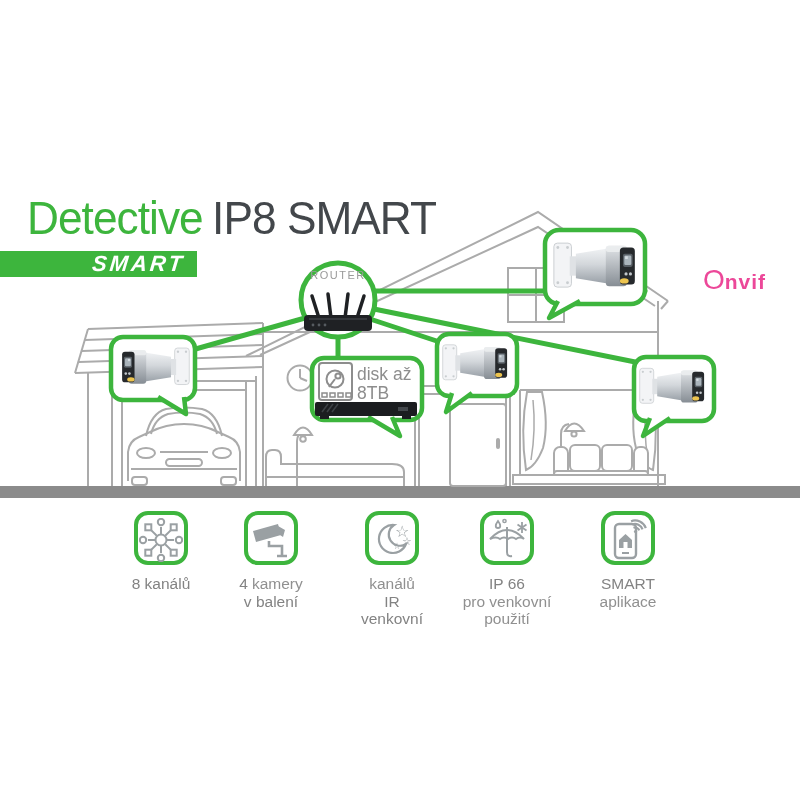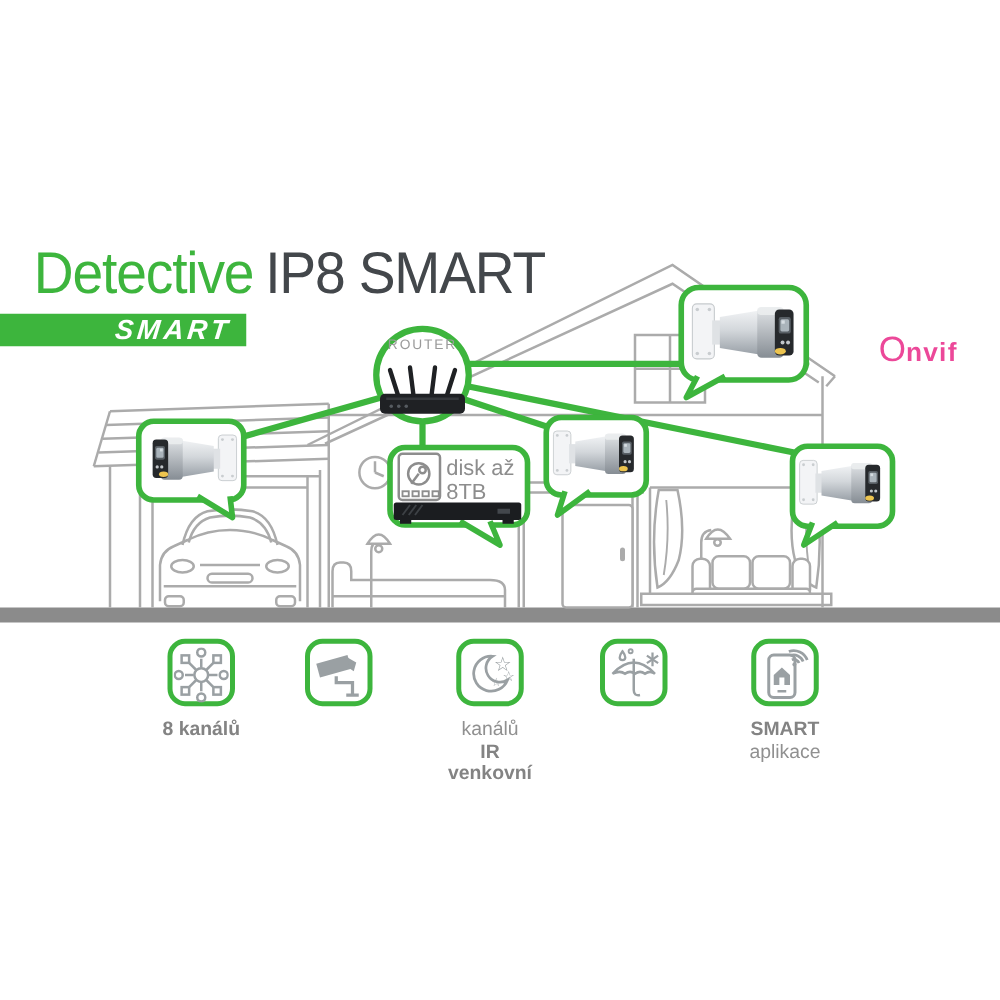--- a/index.html
+++ b/index.html
@@ -22,21 +22,21 @@
          letter-spacing:1px;margin-top:1px;}
   #onvif{left:691px;top:264px;color:#ec4899;white-space:nowrap;margin-left:12px;}
   #onvif .o{font-size:28px;font-weight:500;}
   #onvif .rest{font-size:21px;font-weight:600;letter-spacing:1px;}
   
   .fbox{position:absolute;top:511px;width:54px;height:54px;border:4px solid #3db53d;
         border-radius:14px;box-sizing:border-box;background:#fff;}
   .fbox svg{display:block;margin:3px auto 0;}
   .flabel{position:absolute;top:575px;width:130px;text-align:center;font-size:15.5px;
         line-height:17.5px;color:#909090;}
-  .flabel .b{font-weight:bold;color:#838383;}
+  .flabel .b{font-weight:normal;color:#838383;}
   .flabel .b.sp{margin-right:4px;}
   #svgmain{left:0;top:0;}
 </style>
 </head>
 <body>
 
 <div id="stage">
 
   <svg id="svgmain" class="abs" width="800" height="800" viewBox="0 0 800 800" style="font-family:&quot;Liberation Sans&quot;,sans-serif">
     <defs>
@@ -308,23 +308,32 @@
         <path d="M29,6 A8,8 0 0 1 37,14"></path>
         <path d="M29,2.5 A11.5,11.5 0 0 1 40.5,14"></path>
       </g>
       <circle cx="29.5" cy="13.5" r="1.6" fill="#9aa0a3"></circle>
     </svg>
   </div>
 
   <div class="flabel" style="left:96px">
     <div><span class="b">8 kanálů</span></div>
   </div>
+  <div class="flabel" style="left:206px">
+    <div><span class="b sp">4</span><span>kamery</span></div>
+    <div><span class="b">v balení</span></div>
+  </div>
   <div class="flabel" style="left:327px">
     <div><span>kanálů</span></div>
     <div><span class="b">IR</span></div>
     <div><span class="b">venkovní</span></div>
   </div>
+  <div class="flabel" style="left:442px">
+    <div><span class="b">IP 66</span></div>
+    <div><span>pro venkovní</span></div>
+    <div><span>použití</span></div>
+  </div>
   <div class="flabel" style="left:563px">
     <div><span class="b">SMART</span></div>
     <div><span>aplikace</span></div>
   </div>
 
 </div>
 
 </body></html>

